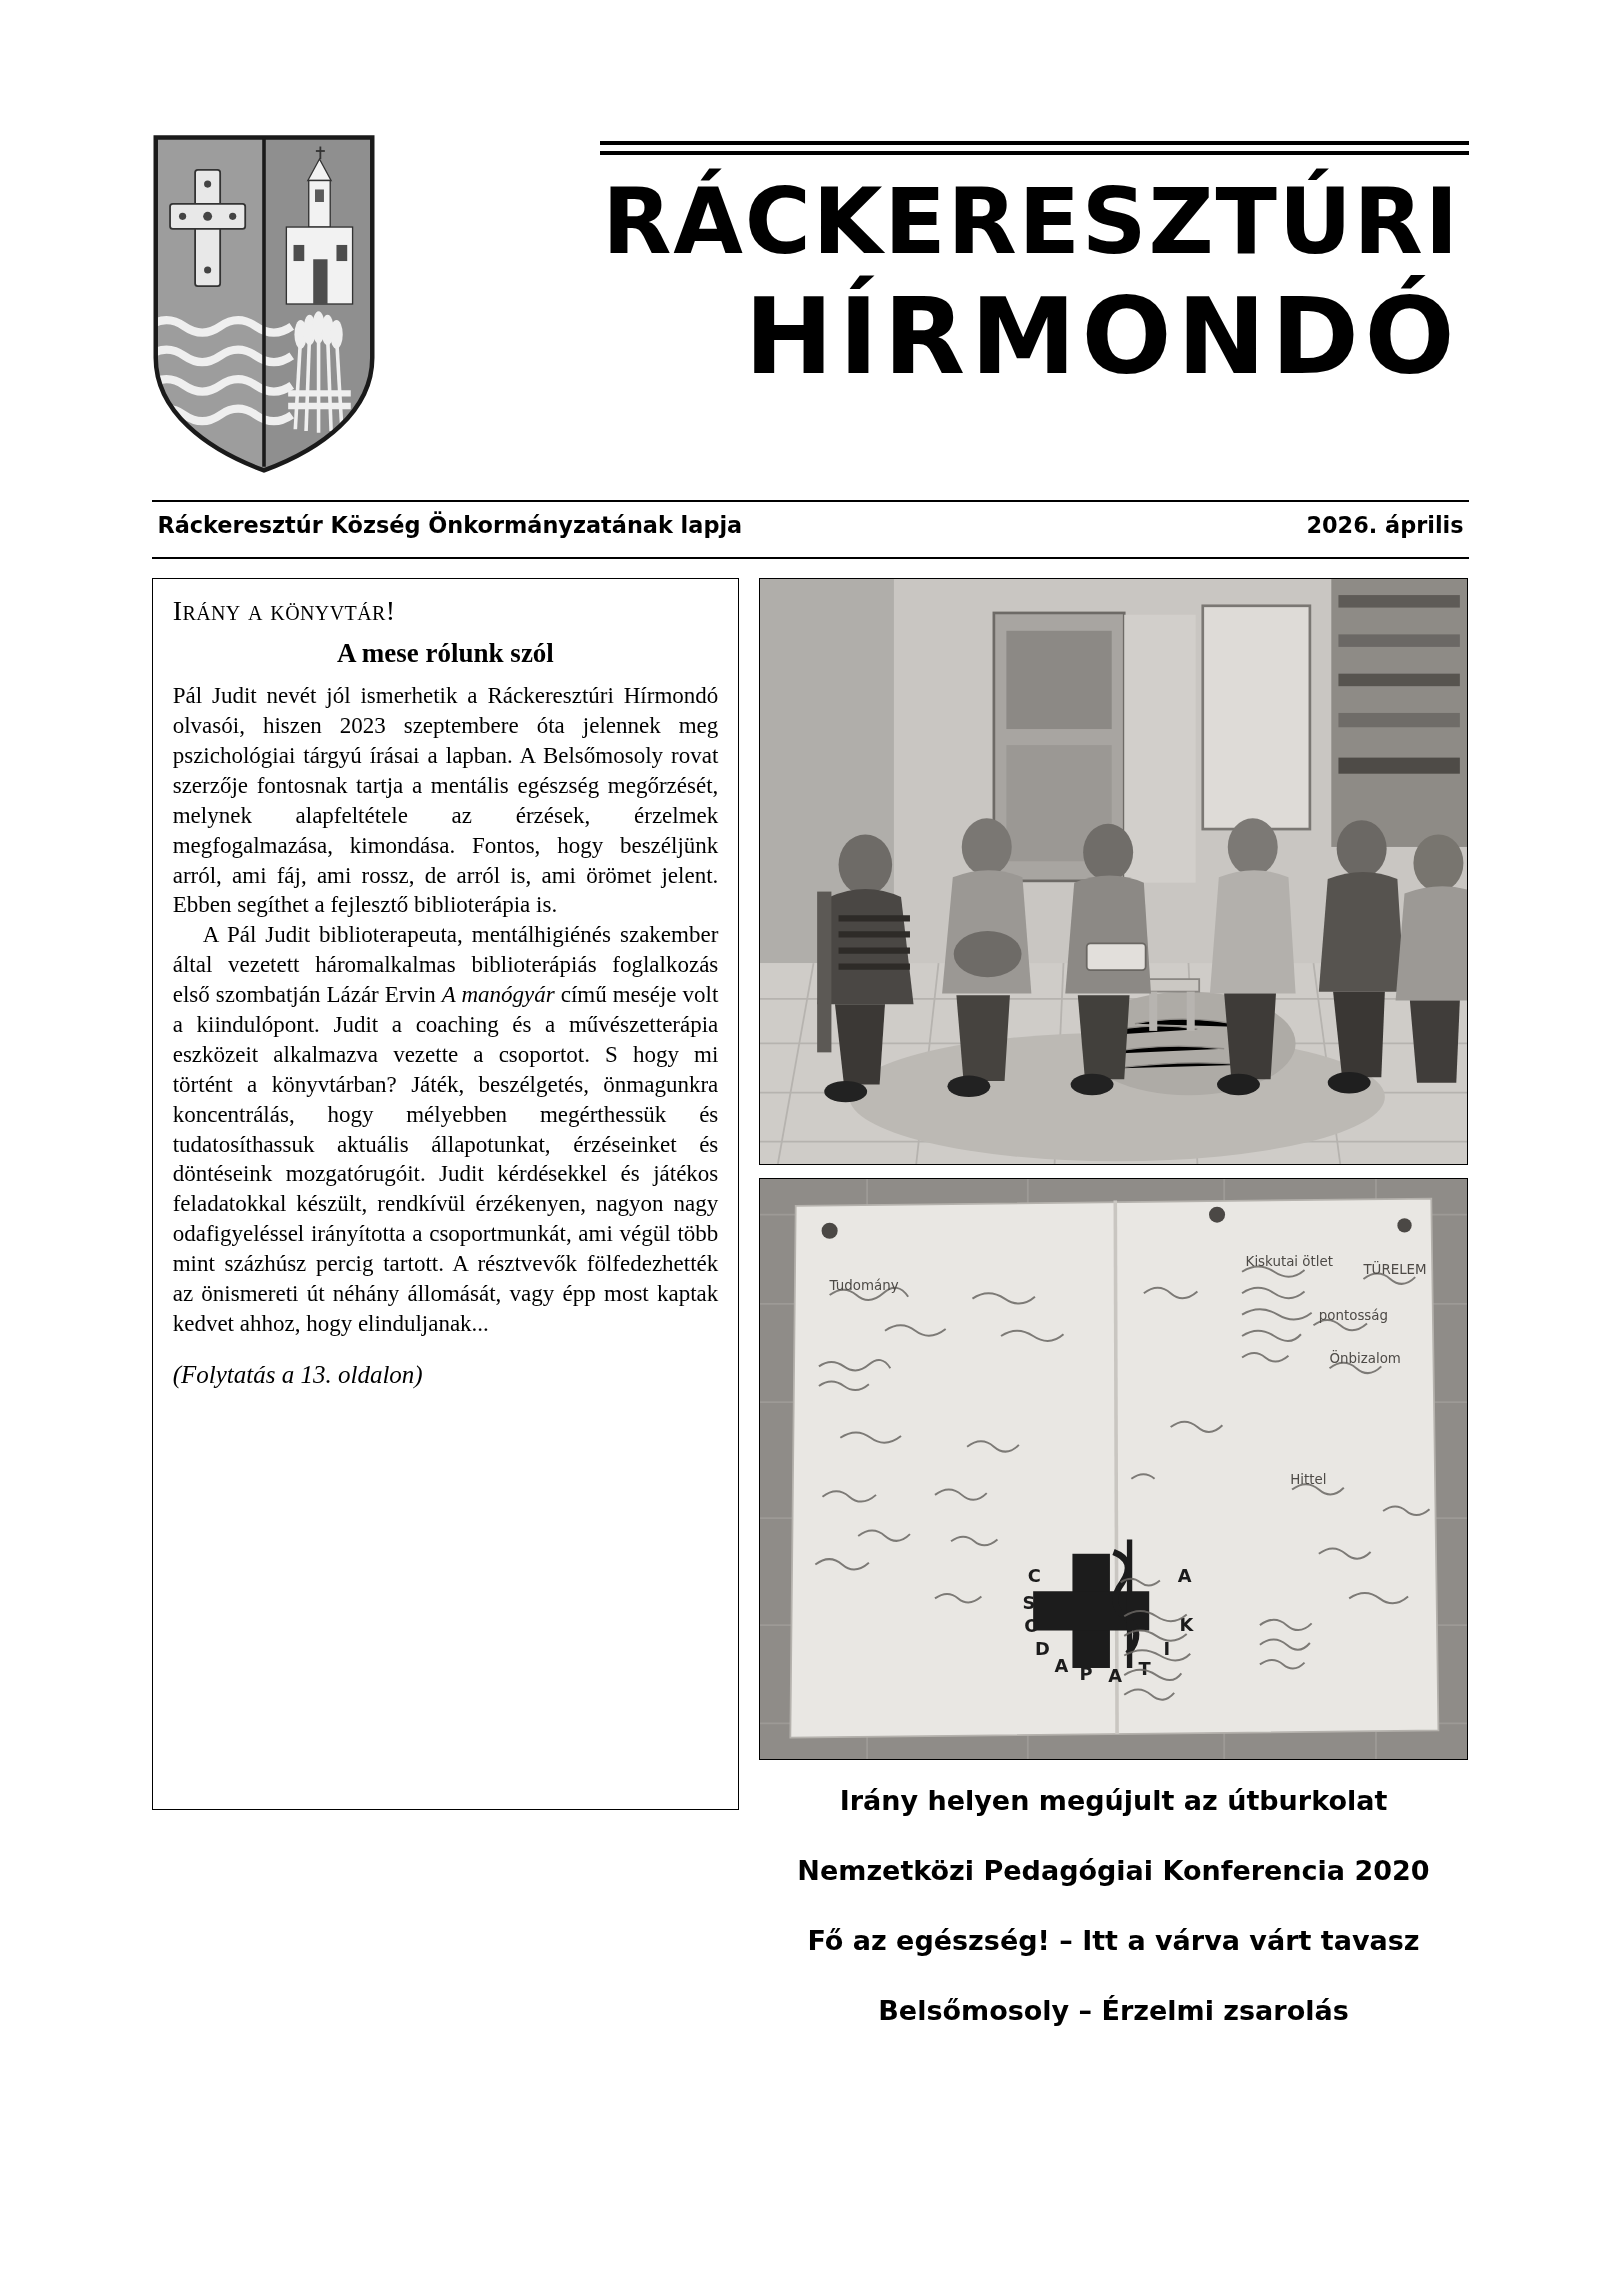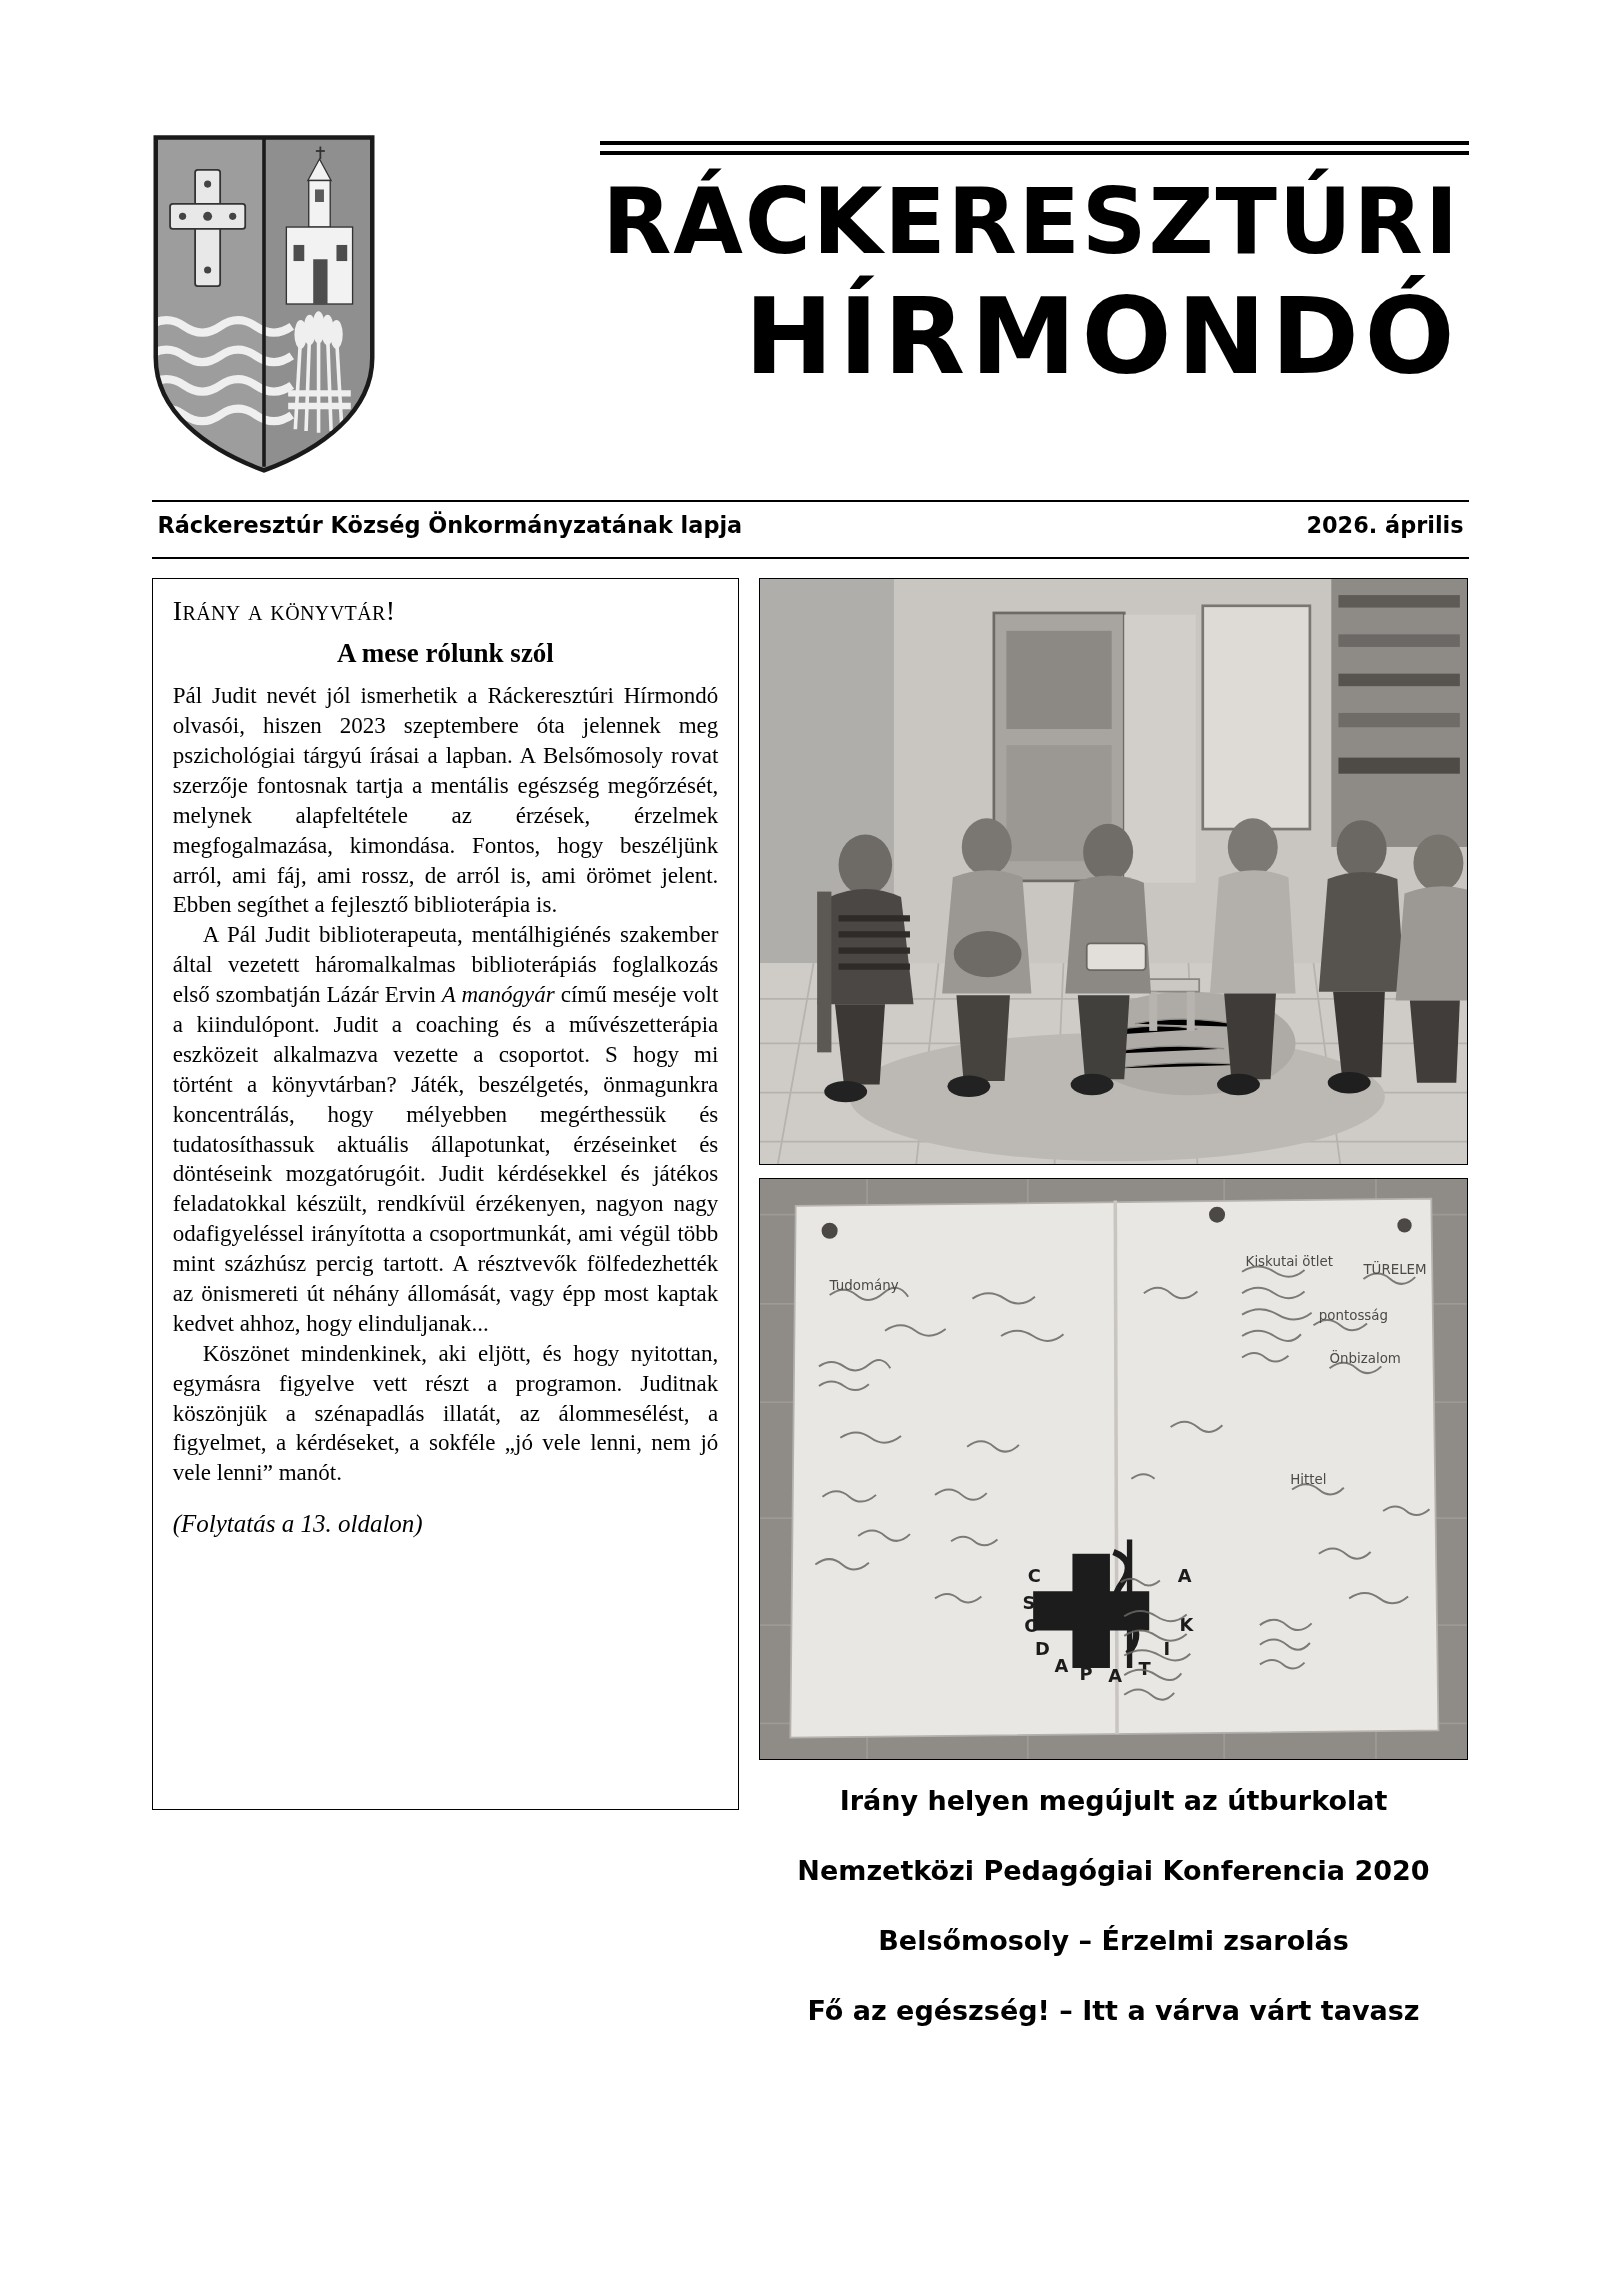--- a/index.html
+++ b/index.html
@@ -277,21 +277,20 @@
     <span class="right">2026. április</span>
   </div>
   <div class="subhead-rule-bottom"></div>
 
   <div class="article-box">
     <div class="kicker">Irány a könyvtár!</div>
     <div class="deck">A mese rólunk szól</div>
     <div class="article-body">
       <p class="first">Pál Judit nevét jól ismerhetik a Ráckeresztúri Hírmondó olvasói, hiszen 2023 szeptembere óta jelennek meg pszichológiai tárgyú írásai a lapban. A Belsőmosoly rovat szerzője fontosnak tartja a mentális egészség megőrzését, melynek alapfeltétele az érzések, érzelmek megfogalmazása, kimondása. Fontos, hogy beszéljünk arról, ami fáj, ami rossz, de arról is, ami örömet jelent. Ebben segíthet a fejlesztő biblioterápia is.</p>
       <p>A Pál Judit biblioterapeuta, mentálhigiénés szakember által vezetett háromalkalmas biblioterápiás foglalkozás első szombatján Lázár Ervin <em>A manógyár</em> című meséje volt a kiindulópont. Judit a coaching és a művészetterápia eszközeit alkalmazva vezette a csoportot. S hogy mi történt a könyvtárban? Játék, beszélgetés, önmagunkra koncentrálás, hogy mélyebben megérthessük és tudatosíthassuk aktuális állapotunkat, érzéseinket és döntéseink mozgatórugóit. Judit kérdésekkel és játékos feladatokkal készült, rendkívül érzékenyen, nagyon nagy odafigyeléssel irányította a csoportmunkát, ami végül több mint százhúsz percig tartott. A résztvevők fölfedezhették az önismereti út néhány állomását, vagy épp most kaptak kedvet ahhoz, hogy elinduljanak...</p>
-      <p>Köszönet mindenkinek, aki eljött, és hogy nyitottan, egymásra figyelve vett részt a programon. Juditnak köszönjük a szénapadlás illatát, az álommesélést, a figyelmet, a kérdéseket, a sokféle „jó vele lenni, nem jó vele lenni” manót.</p>
     </div>
     <div class="continuation">(Folytatás a 13. oldalon)</div>
   </div>
 
   <div class="photo1">
     <svg class="photo-svg" viewBox="0 0 792 655" preserveAspectRatio="none" xmlns="http://www.w3.org/2000/svg">
       <rect width="792" height="655" fill="#b9b9b9"></rect>
 
       <rect x="0" y="0" width="792" height="430" fill="#c9c6c2"></rect>
 
@@ -492,18 +491,18 @@
         <text x="626" y="158">pontosság</text>
         <text x="638" y="206">Önbizalom</text>
         <text x="594" y="342">Hittel</text>
       </g>
     </svg>
   </div>
 
   <div class="headlines">
     <div class="hl">Irány helyen megújult az útburkolat</div>
     <div class="hl">Nemzetközi Pedagógiai Konferencia 2020</div>
+    <div class="hl">Fő az egészség! – Itt a várva várt tavasz</div>
     <div class="hl">Belsőmosoly – Érzelmi zsarolás</div>
-    <div class="hl">Fő az egészség! – Itt a várva várt tavasz</div>
   </div>
 
 </div>
 
 
 </body></html>

